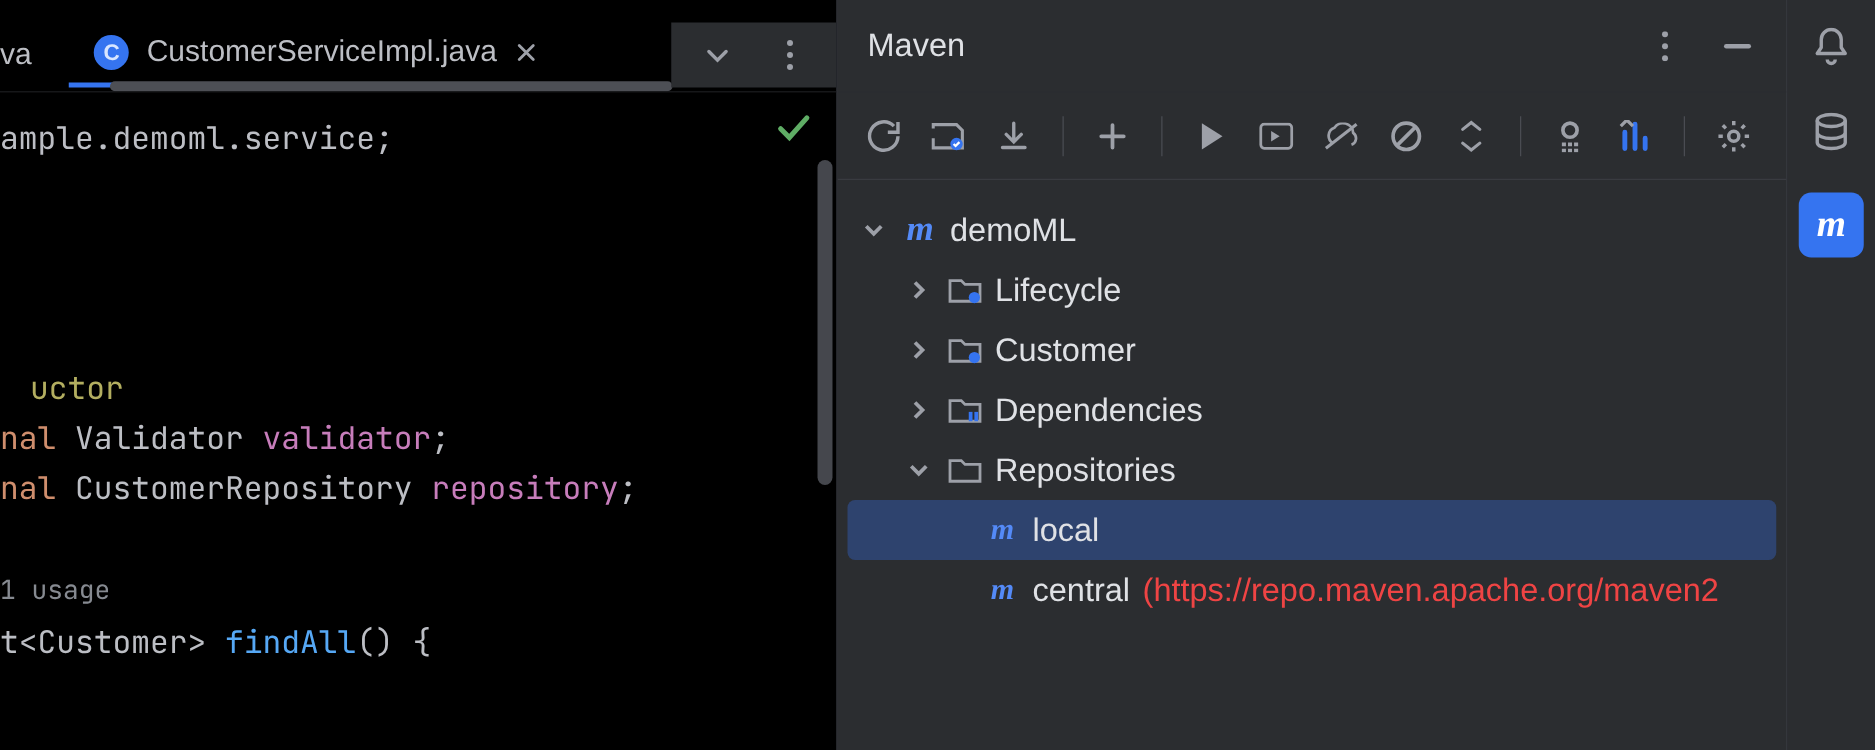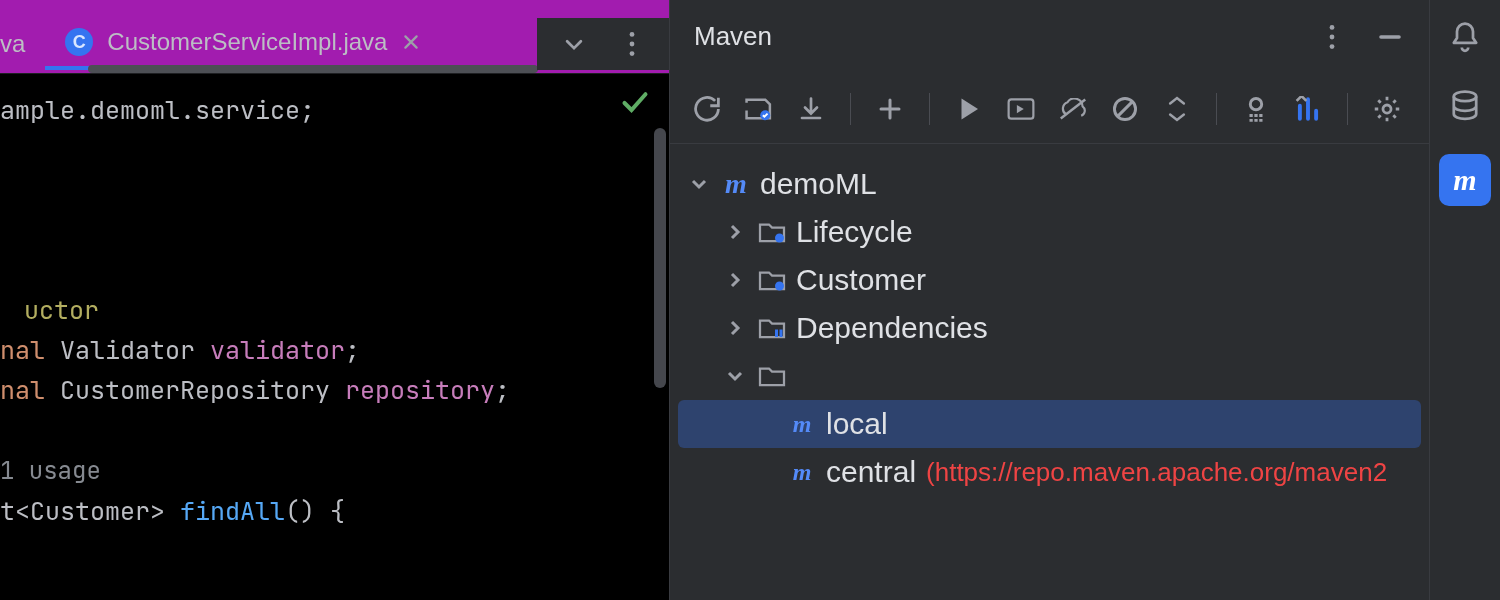--- a/index.html
+++ b/index.html
@@ -19,23 +19,23 @@
     flex-direction: column;
     background: #1e1f22;
     border-right: 1px solid #393b40;
     position: relative;
   }
   .tabs {
     height: 74px;
     display: flex;
     align-items: flex-start;
     padding-top: 18px;
-    gap: 0;
+    gap: 10px;
     overflow: hidden;
-    background: #a21caf;
+    background: #000000;
     border-bottom: 1px solid #1e1f22;
     position: relative;
   }
   .tab {
     display: flex;
     align-items: center;
     gap: 14px;
     height: 52px;
     padding: 0 20px;
     color: #bcbec4;
@@ -102,21 +102,21 @@
     height: 260px;
     background: #45474d;
     border-radius: 6px;
   }
   .tok-kw   { color: #cf8e6d; }
   .tok-type { color: #bcbec4; }
   .tok-field{ color: #c77dbb; }
   .tok-meth { color: #56a8f5; }
   .tok-ann  { color: #b3ae60; padding-left: 24px; }
   .tok-punc { color: #bcbec4; }
-  .tok-hint { color: #868a91; font-size: 24px; }
+  .tok-hint { color: #868a91; font-size: 21px; }
 
   
   .maven-col {
     flex: 1;
     height: 100%;
     display: flex;
     flex-direction: column;
     background: #2b2d30;
     border-right: 1px solid #393b40;
   }
@@ -162,21 +162,21 @@
   }
   .node-icon {
     width: 28px; height: 28px;
     display: inline-flex; align-items: center; justify-content: center;
   }
   .tree-row.selected {
     background: #2e436e;
     border-radius: 6px;
     margin: 0 8px;
   }
-  .tree-text { color: #dfe1e5; font-size: 30px; }
+  .tree-text { color: #dfe1e5; font-size: 26px; }
   .tree-url  { color: #ef4444; font-size: 26px; }
 
   
   .right-bar {
     width: 70px;
     height: 100%;
     background: #2b2d30;
     display: flex;
     flex-direction: column;
     align-items: center;
@@ -410,20 +410,21 @@
       <span class="arrow">
           <svg width="18" height="18" viewBox="0 0 12 12">
             <path d="M2 4l4 4 4-4" stroke="currentColor" stroke-width="2" fill="none"></path>
           </svg>
         </span>
       <span class="node-icon">
         <svg width="28" height="24" viewBox="0 0 18 16">
             <path d="M1 3h6l2 2h8v9H1z" stroke="#9da0a8" stroke-width="1.5" fill="none"></path>
           </svg>
       </span>
+      <span class="tree-text">Repositories</span>
     </div>
 
     <div class="tree-row selected" style="padding-left:110px;">
       <span class="node-icon m-txt" style="font-size:24px;">m</span>
       <span class="tree-text">local</span>
     </div>
 
     <div class="tree-row" style="padding-left:118px;">
       <span class="node-icon m-txt" style="font-size:24px;">m</span>
       <span class="tree-text">central</span>

